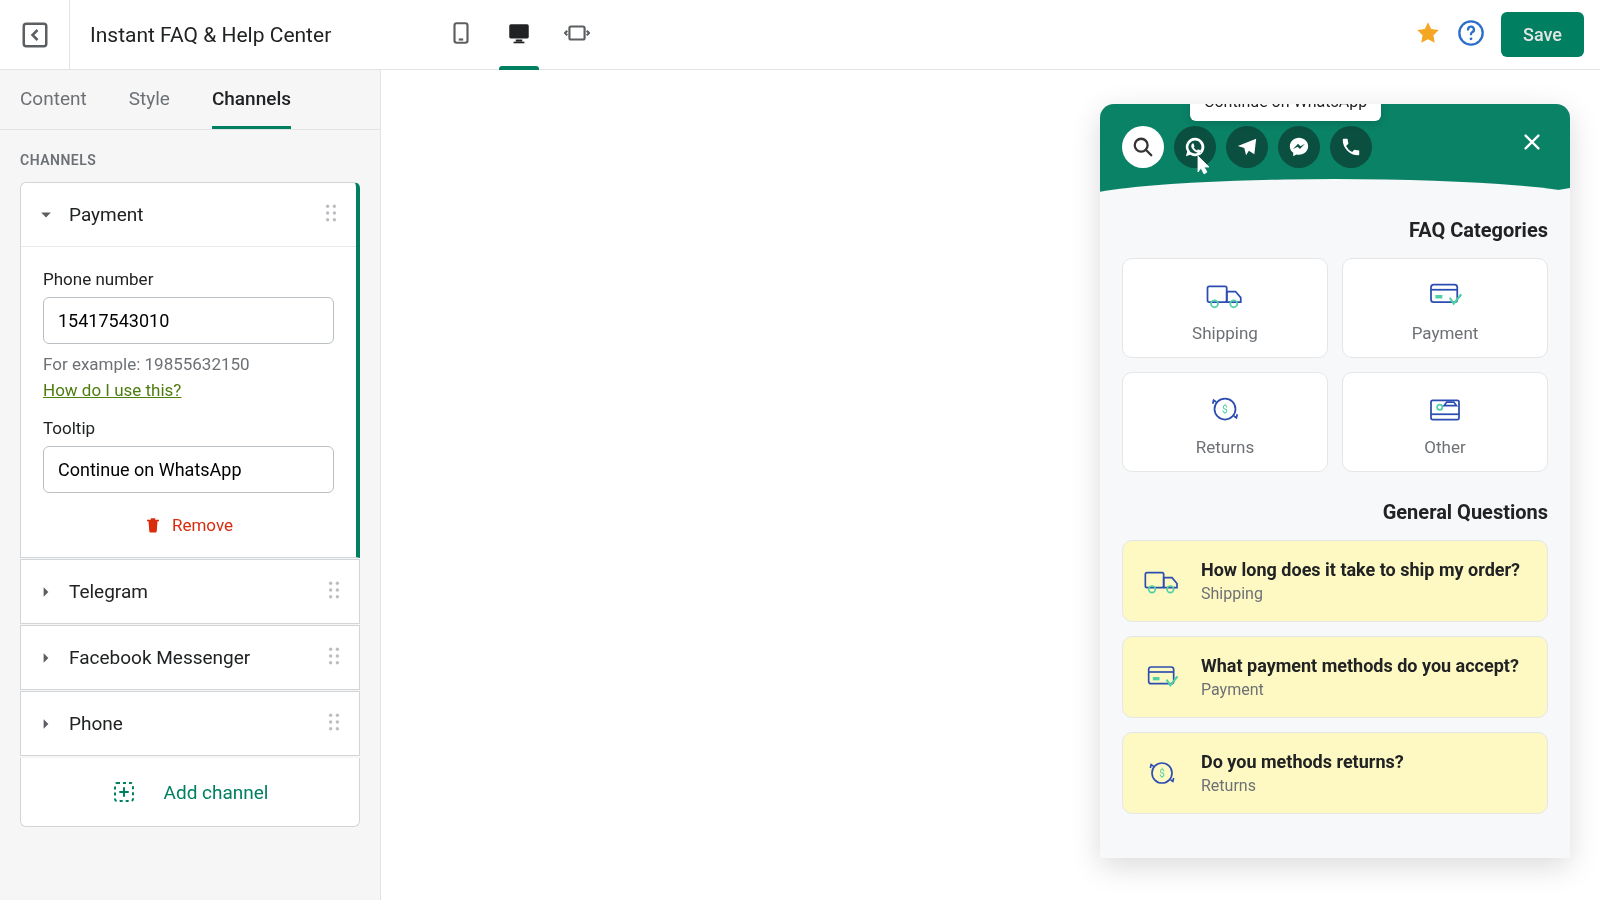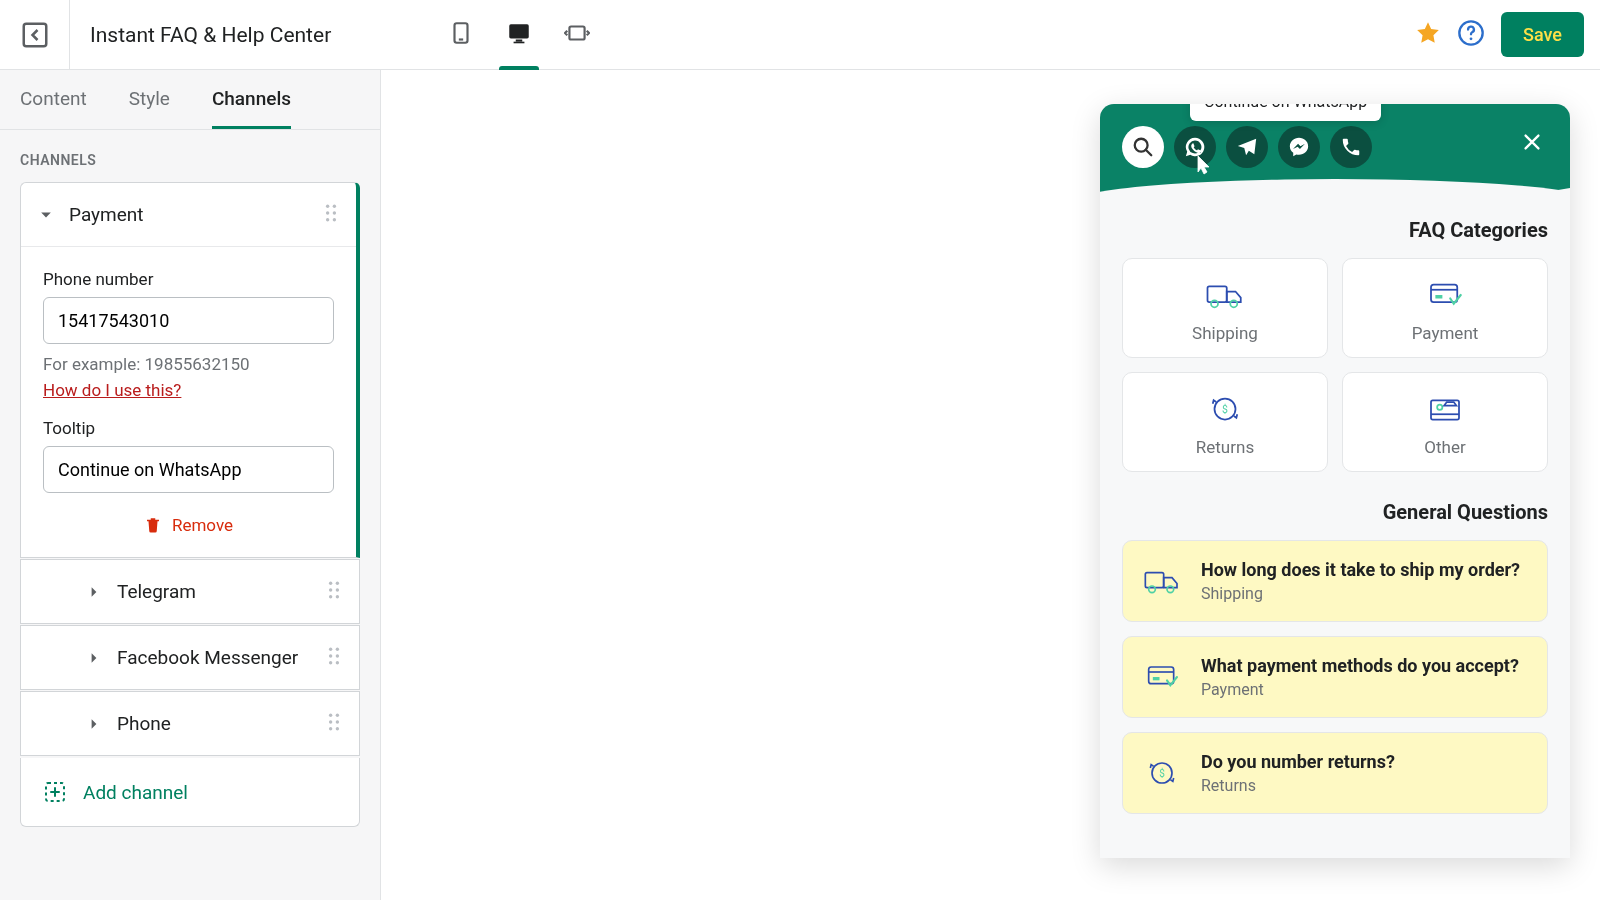--- a/index.html
+++ b/index.html
@@ -14,52 +14,52 @@
   .dev-btn { width: 40px; height: 40px; display: flex; align-items: center; justify-content: center; cursor: pointer; border-bottom: 3px solid transparent; padding-bottom: 0;}
   .dev-btn.active { position: relative; }
   .dev-btn.active::after { content:""; position:absolute; bottom:-19px; left:0; right:0; height:5px; background:#008060; border-radius: 3px 3px 0 0;}
   .dev-btn svg { width: 26px; height: 26px; fill: #202223; }
   .dev-btn:not(.active) svg { fill: #5c5f62; }
   .dev-btn:not(.active) svg.outline { fill:none; stroke:#5c5f62; stroke-width:2;}
   .spacer { flex: 1; }
   .top-right { display: flex; align-items: center; gap: 16px; }
   .star-icon svg { width: 26px; height: 26px;}
   .help-icon svg { width: 28px; height: 28px; }
-  .save-btn { background: #008060; color: #fde047; padding: 12px 22px; border-radius: 6px; font-size: 18px; font-weight: 500; border: none; cursor: pointer; }
+  .save-btn { background: #008060; color: #e5e5e5; padding: 12px 22px; border-radius: 6px; font-size: 18px; font-weight: 500; border: none; cursor: pointer; }
 
   
   .layout { display: flex; height: calc(900px - 70px); }
 
   
   .sidebar { width: 380px; background: #f6f6f7; display: flex; flex-direction: column; }
   .tabs { display: flex; height: 60px; border-bottom: 1px solid #e1e3e5; padding: 0 20px; gap: 42px; }
   .tab { display: flex; align-items: center; font-size: 19px; color: #6d7175; cursor: pointer; border-bottom: 3px solid transparent; }
   .tab.active { color: #202223; border-bottom-color: #008060; font-weight: 500;}
   .section-label { font-size: 14px; font-weight: 600; letter-spacing: 0.5px; color: #6d7175; padding: 22px 20px 14px; }
 
   .channel-list { padding: 0 20px 20px; display: flex; flex-direction: column; gap: 0; }
   .channel-card { background: #fff; border: 1px solid #d2d5d8; border-radius: 6px; margin-bottom: 2px;}
-  .channel-card:not(:first-child){ margin-top: -1px; border-radius: 0; padding-left: 48px;}
+  .channel-card:not(:first-child){ margin-top: -1px; border-radius: 0;}
   .channel-card:first-child { border-radius: 6px 6px 0 0;}
   .channel-card.expanded { border-right: 4px solid #008060; }
   .channel-header { display: flex; align-items: center; padding: 20px 18px; cursor: pointer; }
   .chev { width: 14px; height: 14px; margin-right: 16px; display:flex; align-items:center; justify-content:center;}
   .chev svg { width: 12px; height: 12px; fill: #5c5f62; }
   .channel-name { font-size: 19px; flex: 1; }
   .drag-handle { color: #babec3; cursor: grab; }
   .drag-handle svg { width: 14px; height: 18px; fill: #babec3; }
   .channel-body { padding: 4px 22px 22px; border-top: 1px solid #e8e9eb;}
   .field-label { font-size: 17px; margin: 18px 0 8px; }
   .text-input { width: 100%; border: 1px solid #babfc3; border-radius: 6px; padding: 12px 14px; font-size: 18px; }
   .help-text { font-size: 17px; color: #6d7175; margin-top: 10px; }
-  .help-link { color: #b91c1c; text-decoration: underline; font-size: 17px; display: inline-block; margin-top: 6px; cursor: pointer;}
+  .help-link { color: #4d7c0f; text-decoration: underline; font-size: 17px; display: inline-block; margin-top: 6px; cursor: pointer;}
   .remove-btn { display: flex; align-items: center; gap: 10px; color: #d82c0d; font-size: 17px; margin-top: 22px; cursor: pointer; justify-content: center;}
   .remove-btn svg { width: 18px; height: 18px; fill: #d82c0d;}
 
-  .add-channel-card { background: #fff; border: 1px solid #d2d5d8; border-top: none; border-radius: 0 0 6px 6px; padding: 22px; display: flex; align-items: center; gap: 16px; color: #008060; font-size: 19px; cursor: pointer;}
+  .add-channel-card { background: #fff; border: 1px solid #d2d5d8; border-top: none; border-radius: 0 0 6px 6px; padding: 22px; display: flex; align-items: center; justify-content: center; gap: 28px; color: #008060; font-size: 19px; cursor: pointer;}
   .add-channel-card svg { width: 24px; height: 24px; }
 
   
   .preview-area { flex: 1; background: #fff; margin: 0 0 0 0; border-left: 1px solid #e1e3e5; position: relative; }
 
   
   .widget { position: absolute; right: 30px; top: 34px; width: 470px; background: #f7f8f9; border-radius: 14px 14px 0 0; box-shadow: 0 8px 30px rgba(0,0,0,0.15); overflow: hidden; }
   .widget-header { background: #0a8266; height: 96px; position: relative; display: flex; align-items: flex-start; padding: 22px 22px 0; gap: 10px;}
   .widget-header::after { content:""; position:absolute; bottom:-1px; left:0; right:0; height:22px; background:#f7f8f9; border-radius: 50% 50% 0 0 / 100% 100% 0 0; transform: scaleX(1.1);}
   .wave-bottom { position:absolute; bottom:0; left:0; right:0; height:18px; }
@@ -389,21 +389,21 @@
         <div class="q-card">
           <span class="q-icon">
             <svg viewBox="0 0 48 36">
                 <circle cx="24" cy="18" r="12" fill="none" stroke="#2c4db0" stroke-width="2"></circle>
                 <path d="M14 10 l-3 -2 l-1 4" fill="none" stroke="#2c4db0" stroke-width="2"></path>
                 <path d="M34 26 l3 2 l1 -4" fill="none" stroke="#2c4db0" stroke-width="2"></path>
                 <text x="24" y="23" font-size="12" text-anchor="middle" fill="#4fd1a5">$</text>
               </svg>
           </span>
           <span class="q-text">
-            <span class="q-title">Do you number returns?</span>
+            <span class="q-title">Do you methods returns?</span>
             <span class="q-cat">Returns</span>
           </span>
         </div>
 
       </div>
     </div>
 
   </div>
 </div>
 

